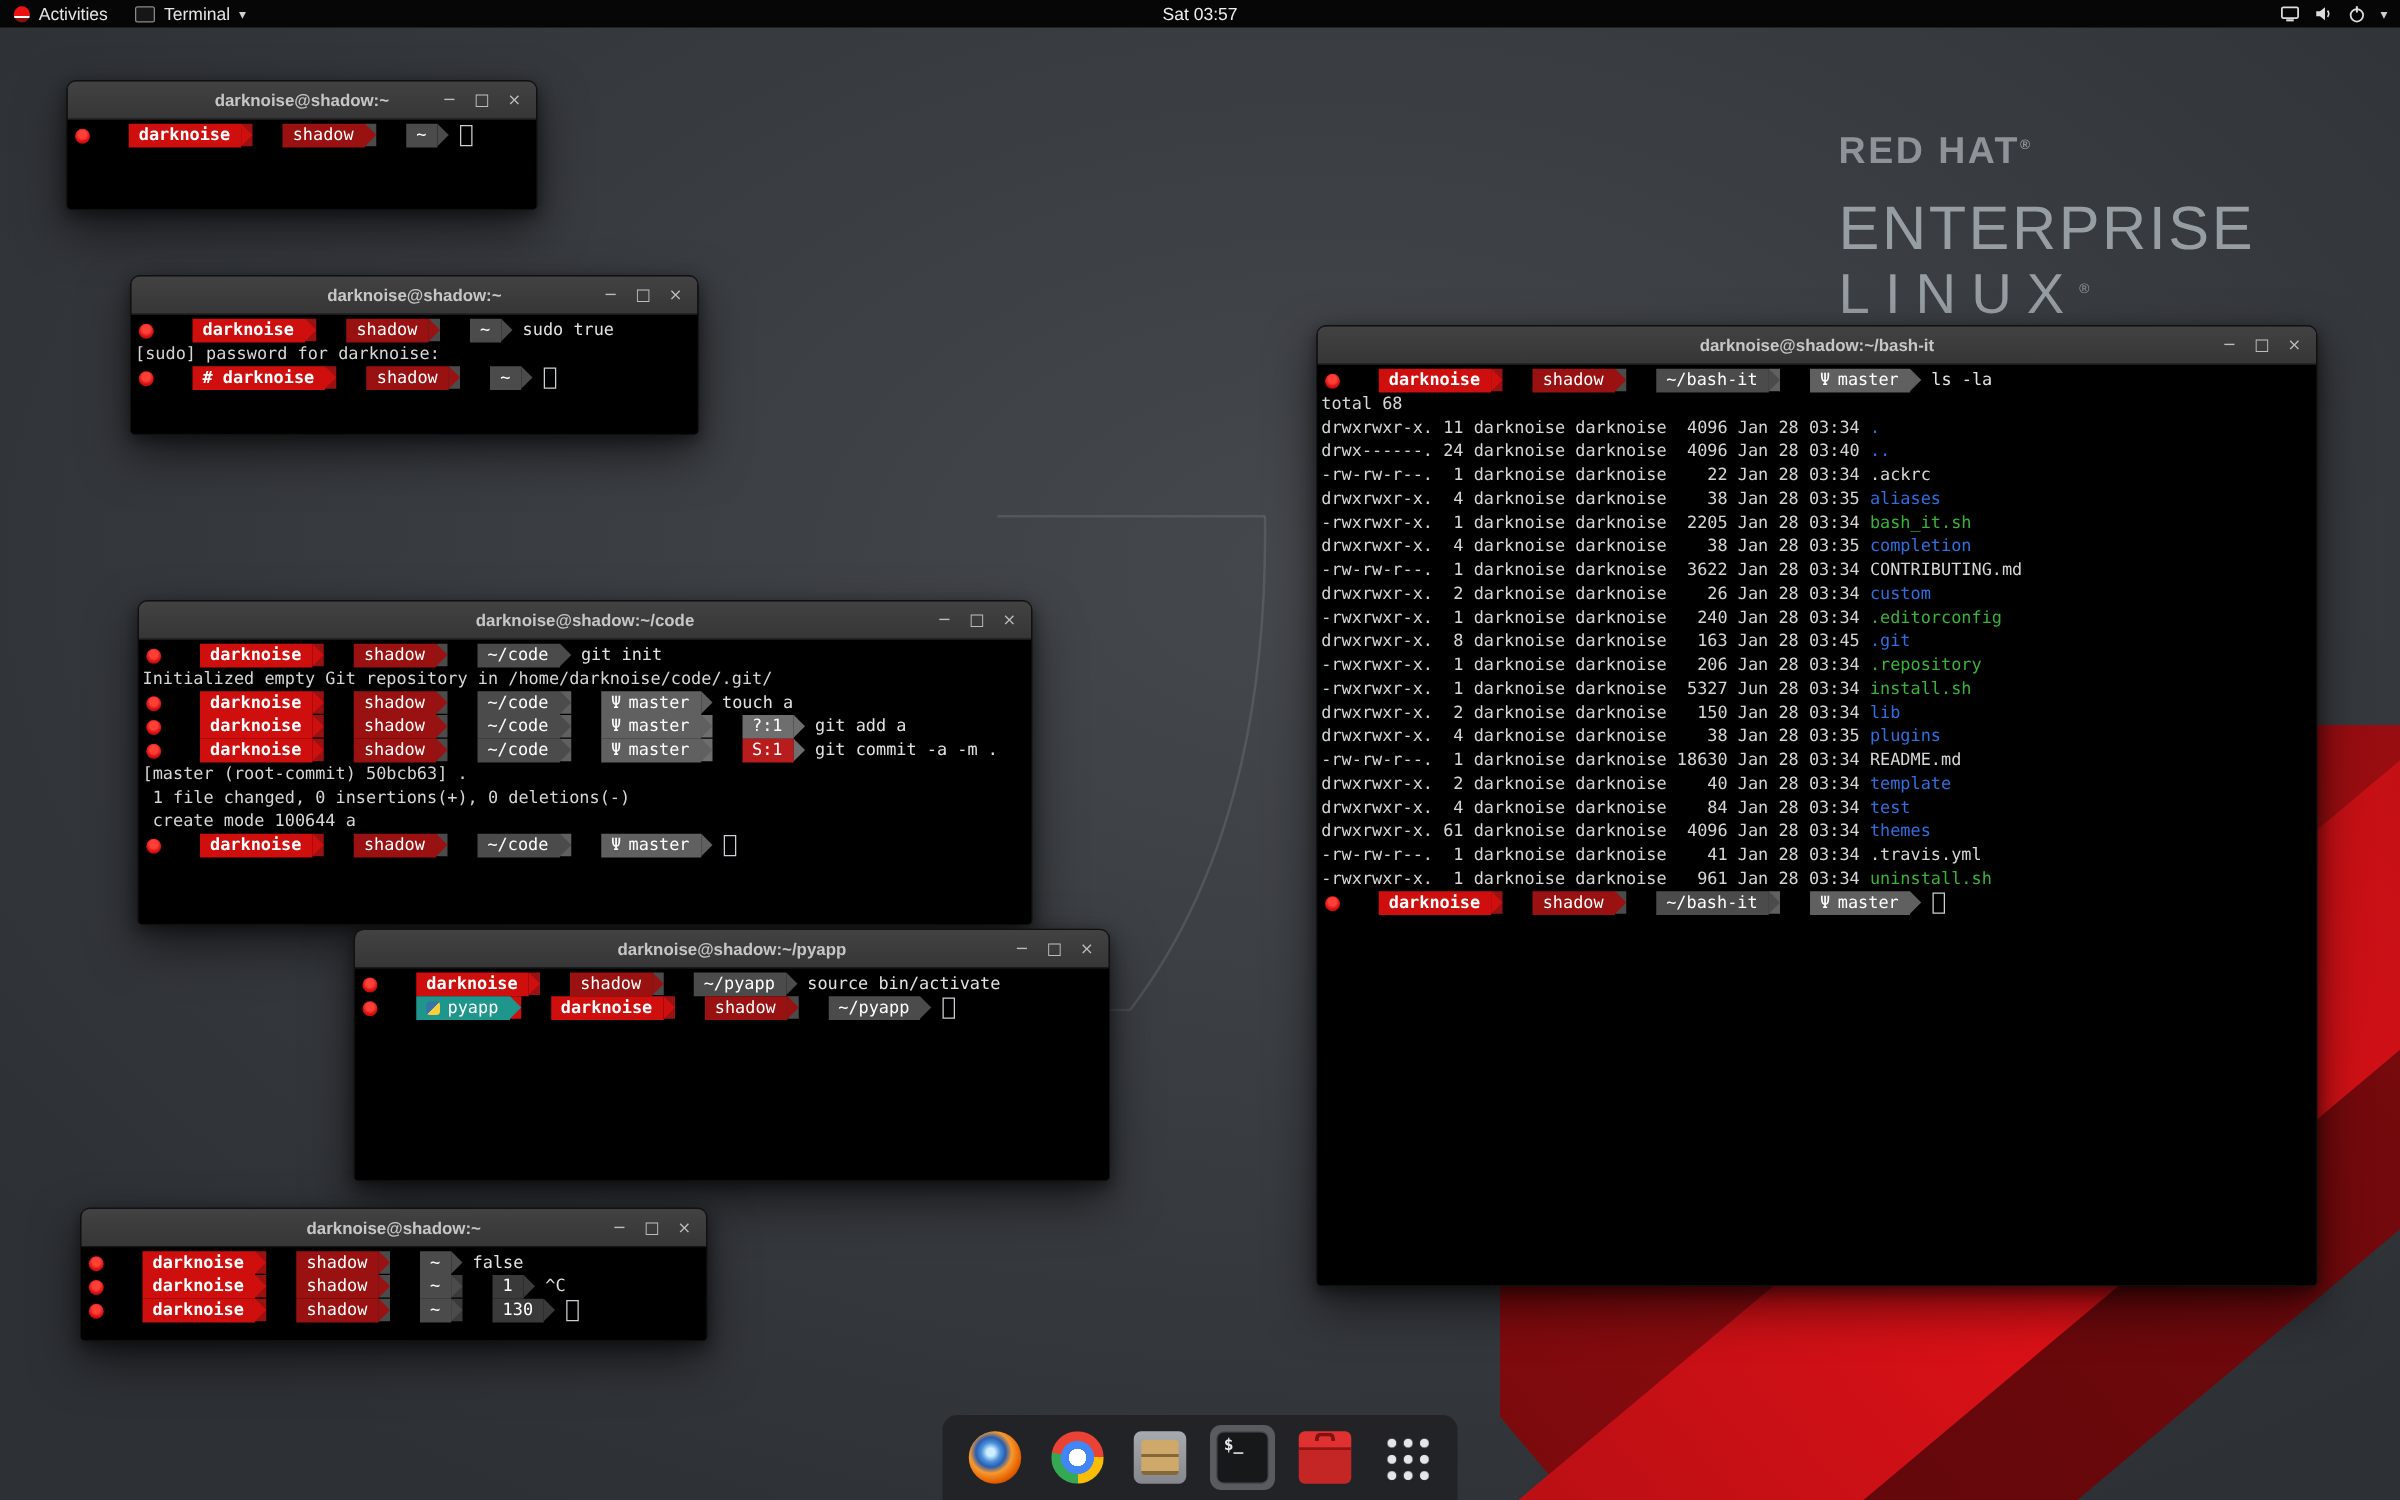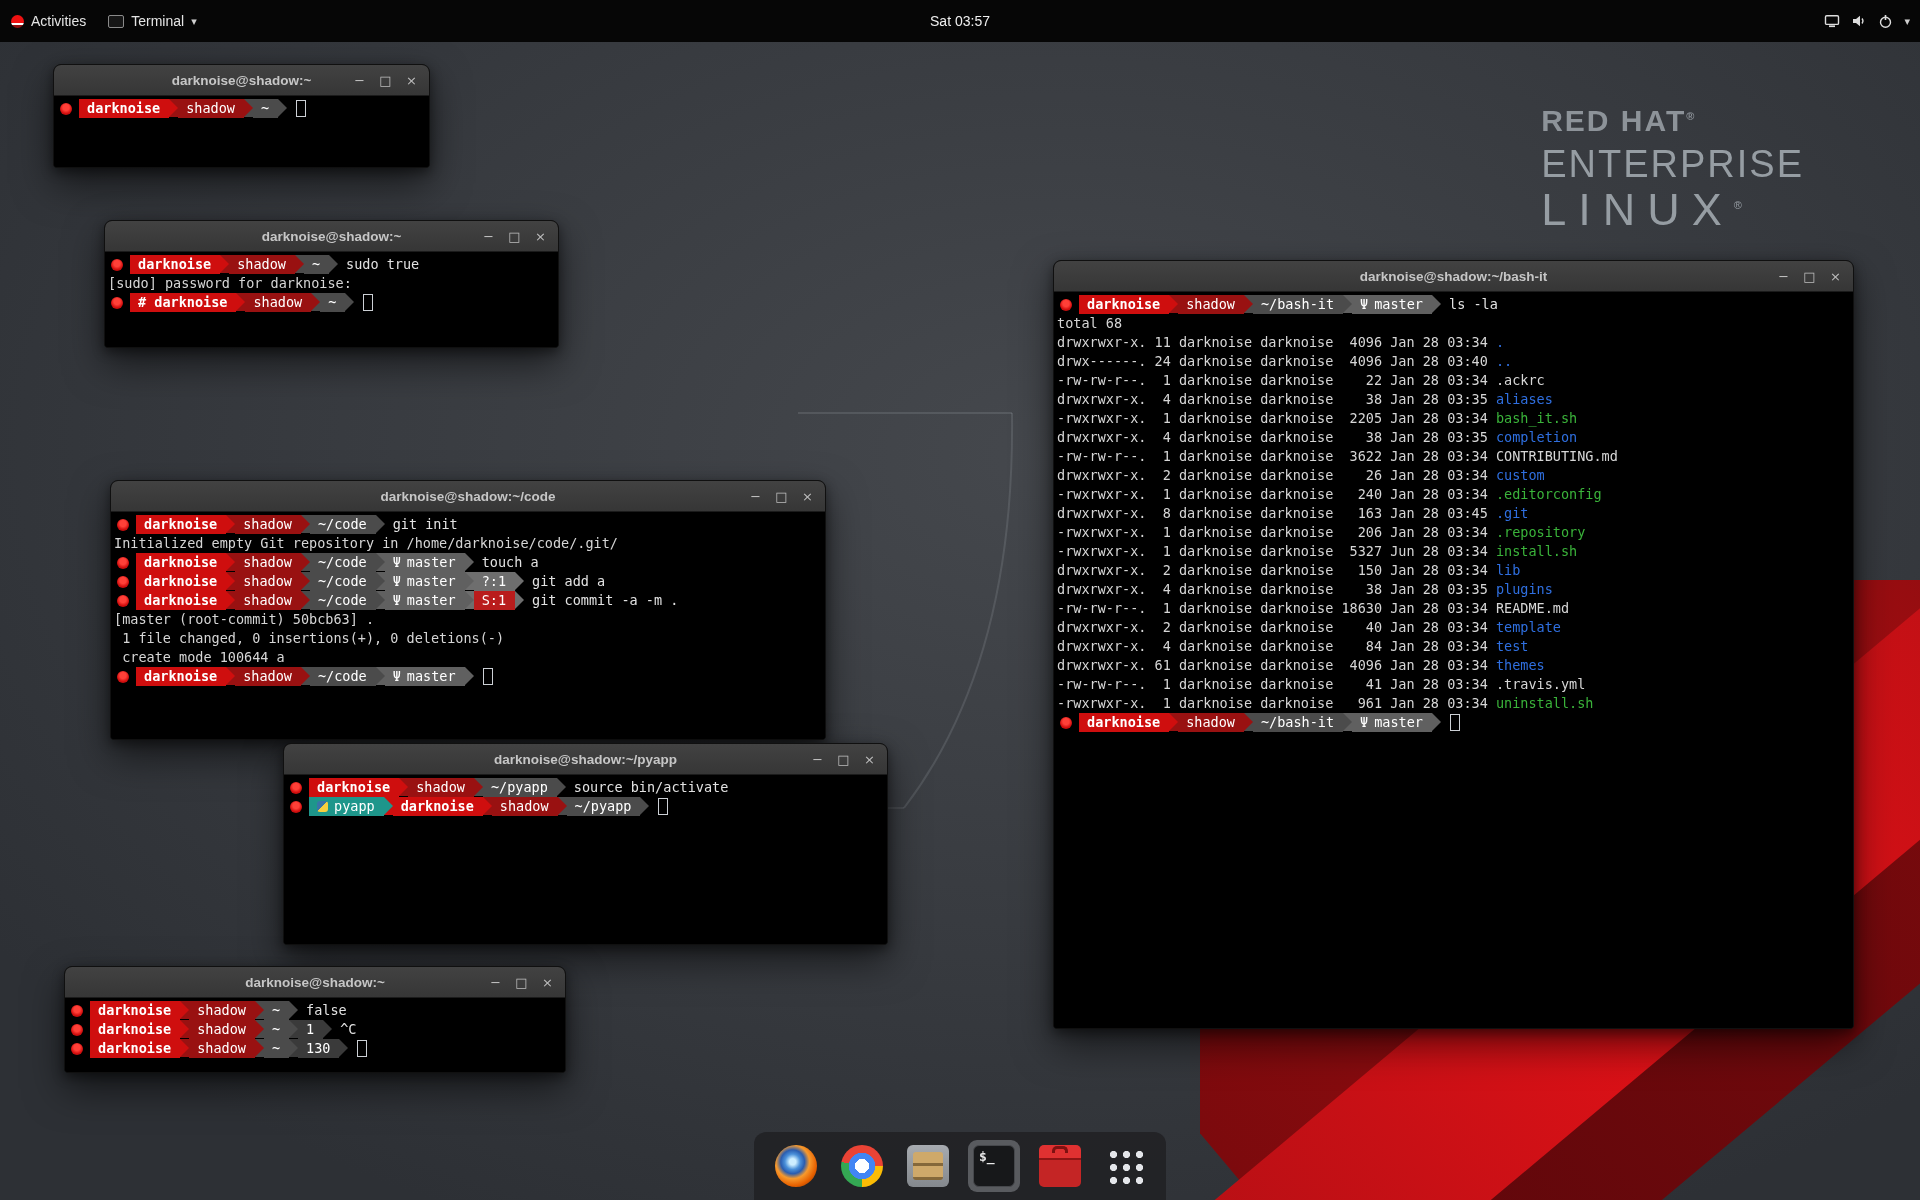--- a/index.html
+++ b/index.html
@@ -10,26 +10,26 @@
   
   #wallpaper-curves { position:absolute; inset:0; z-index:1; pointer-events:none; }
   #corner-art { position:absolute; right:0; bottom:0; width:720px; height:620px; overflow:hidden; z-index:2; pointer-events:none; }
   .stripe { position:absolute; transform:rotate(-40deg); }
   .stripe.s-dark  { width:1100px; height:220px; right:-260px; bottom:300px; background:linear-gradient(90deg,#7c0a0d,#a30e12 60%,#8c0c0f); }
   .stripe.s-bright{ width:1100px; height:185px; right:-230px; bottom:110px; background:linear-gradient(90deg,#b00f14,#e01117 55%,#c01015); }
   .stripe.s-deep  { width:1100px; height:110px; right:-260px; bottom:-10px; background:linear-gradient(90deg,#55060a,#7a0a0d); }
 
   #branding { position:absolute; top:104px; right:116px; z-index:1; color:#878d93; user-select:none; }
   #branding .b1 { font-size:30px; font-weight:bold; letter-spacing:2px; color:#8d9399; }
-  #branding .b2 { font-size:38px; letter-spacing:2px; color:#969da3; margin-top:5px; }
+  #branding .b2 { font-size:49px; letter-spacing:2px; color:#969da3; margin-top:17px; }
   #branding .b3 { font-size:45px; letter-spacing:12px; color:#969da3; margin-top:-2px; }
   #branding sup { font-size:11px; vertical-align:super; }
 
   
-  #top-bar { position:absolute; top:0; left:0; right:0; height:42px; background:#060606;
+  #top-bar { position:absolute; top:0; left:0; right:0; height:22px; background:#060606;
     display:flex; align-items:center; z-index:50; color:#e4e4e4; }
   .tb-left { display:flex; align-items:center; height:100%; }
   .tb-item { display:flex; align-items:center; gap:7px; background:none; border:none; color:#e4e4e4;
     font:14px "Liberation Sans",sans-serif; padding:0 11px; height:27px; cursor:default; }
   .rh-logo { width:13px; height:13px; border-radius:50%;
     background:linear-gradient(#ee1111 62%, #ffffff 62% 74%, #8f0f0f 74%); display:inline-block; }
   .termmini { width:14px; height:11px; background:#161616; border:1px solid #8a8a8a; border-radius:2px; display:inline-block; }
   .chev { font-size:11px; color:#cfcfcf; }
   .tb-clock { position:absolute; left:50%; transform:translateX(-50%); background:none; border:none;
     color:#efefef; font:14px "Liberation Sans",sans-serif; height:27px; }
@@ -45,21 +45,21 @@
     font:600 13.5px "Liberation Sans",sans-serif; white-space:nowrap; }
   .win-controls { margin-left:auto; display:flex; gap:3px; margin-right:6px; z-index:1; }
   .wbtn { width:23px; height:23px; color:#bdbdbd; font:13px "DejaVu Sans",sans-serif;
     background:none; border:none; display:flex; align-items:center; justify-content:center; padding:0; }
   .term-body { position:absolute; inset:31px 0 0 0; background:var(--term-bg,#000);
     padding:3px 2px 0 3px; font:13.5px/19px "DejaVu Sans Mono",monospace; }
 
   .term-line { display:flex; align-items:stretch; height:19px; }
   .redhat-icon { width:12px; height:12px; border-radius:50%; align-self:center; margin:0 7px 0 3px; flex:none;
     background:radial-gradient(circle at 50% 38%, #ff4038 0 32%, #d40f0f 62%, #9c0b0b); }
-  .pseg { display:flex; align-items:center; padding:0 9px 0 8px; color:#ffffff; white-space:pre; }
+  .pseg { display:flex; align-items:center; padding:0 9px 0 8px; color:#ffffff; white-space:pre;margin-left:24px; }
   .seg-user { font-weight:bold; }
   .psep { width:0; height:0; border-top:9.5px solid transparent; border-bottom:9.5px solid transparent;
     border-left:9px solid #444; flex:none; }
   .seg-icon { margin-right:6px; display:inline-block; }
   .icon-python { width:11px; height:11px; border-radius:3px;
     background:linear-gradient(135deg,#3874a8 50%, #f7cf3e 50%); }
   .cmd { margin-left:8px; color:var(--cmd-fg,#e2e2e2); white-space:pre; }
   .out { color:var(--out-fg,#d6d6d6); white-space:pre; }
   .fname { white-space:pre; }
   .fname.dir   { color:var(--ls-dir,#2f6fe0); }

